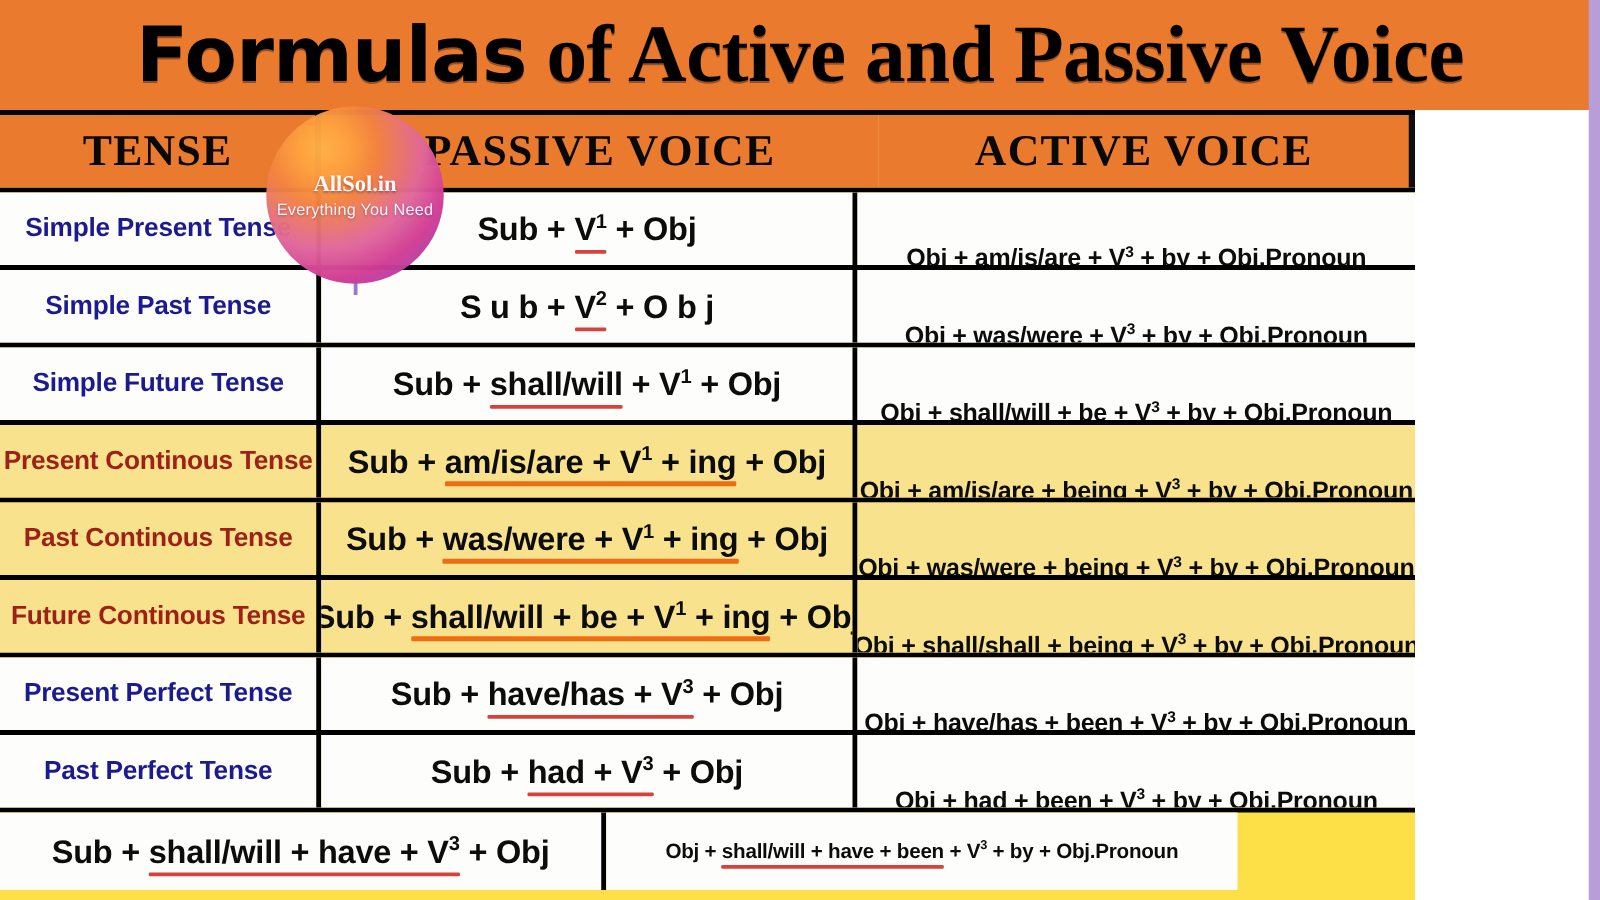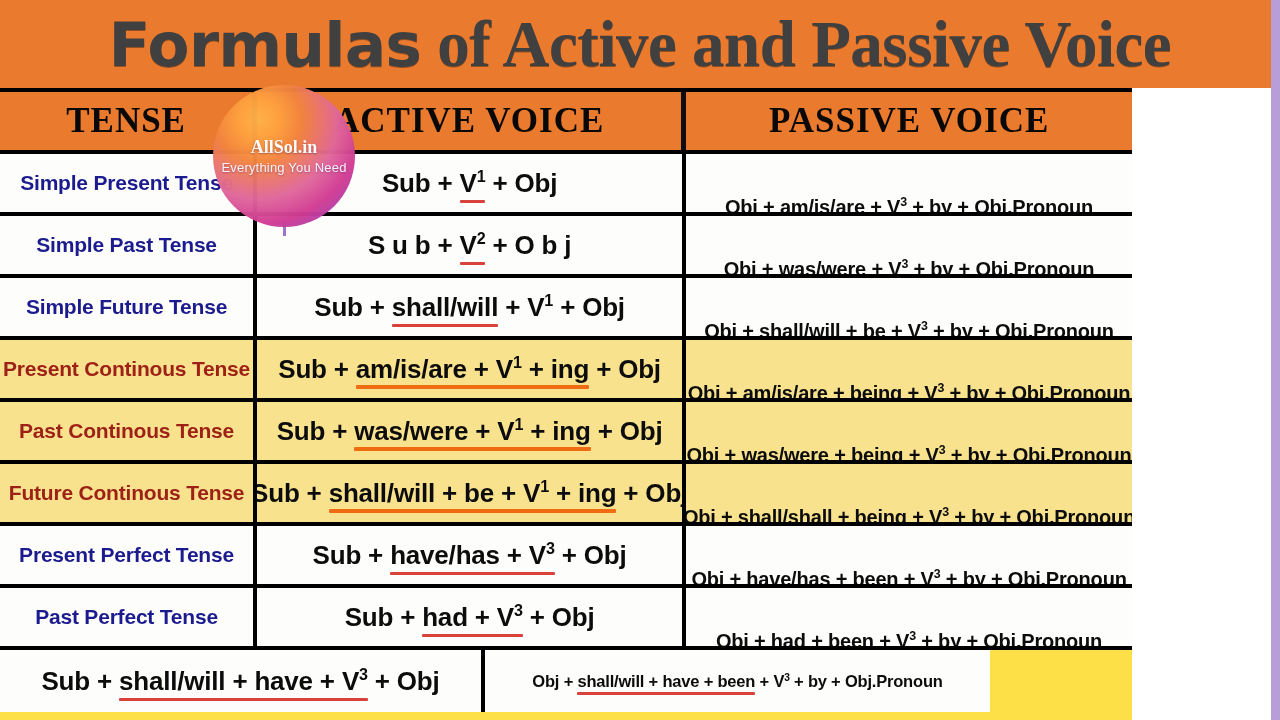--- a/index.html
+++ b/index.html
@@ -23,21 +23,21 @@
     position:absolute;left:0;top:0;width:1280px;height:88px;
     background:#ea7a2e;
     display:flex;align-items:center;justify-content:center;
     overflow:hidden;
   }
   .banner-title{
     font-family:"Liberation Serif", serif;
     font-weight:bold;
     font-size:65px;
     line-height:1;
-    color:#404040;
+    color:#000000;
     letter-spacing:-0.5px;
     white-space:nowrap;
     transform:scaleX(1.0);
     text-shadow:0 1px 0 rgba(0,0,0,.35);
     text-align:right;
   }
   .banner-title .lead{font-family:"DejaVu Sans", sans-serif;font-weight:bold;font-size:61px;}
 
   
   .table-wrap{
@@ -149,25 +149,25 @@
   </div>
 
   <div class="edge-strip"></div>
 
   <div class="table-wrap">
 
     <div class="row header-row">
       <div class="cell c-tense">
         <span class="hdr-text">TENSE</span>
       </div>
+      <div class="cell c-passive">
+        <span class="hdr-text">PASSIVE VOICE</span>
+      </div>
       <div class="cell c-active">
         <span class="hdr-text">ACTIVE VOICE</span>
-      </div>
-      <div class="cell c-passive">
-        <span class="hdr-text">PASSIVE VOICE</span>
       </div>
     </div>
 
     <div id="rows-host">
         <div class="row body-row white">
           <div class="cell c-tense">
             <span class="tense-label">Simple Present Tense</span>
           </div>
           <div class="cell c-active">
             <span class="formula f-active"><span>Sub  +  </span><span class="u">V<sup>1</sup></span><span>  +  Obj</span></span>

